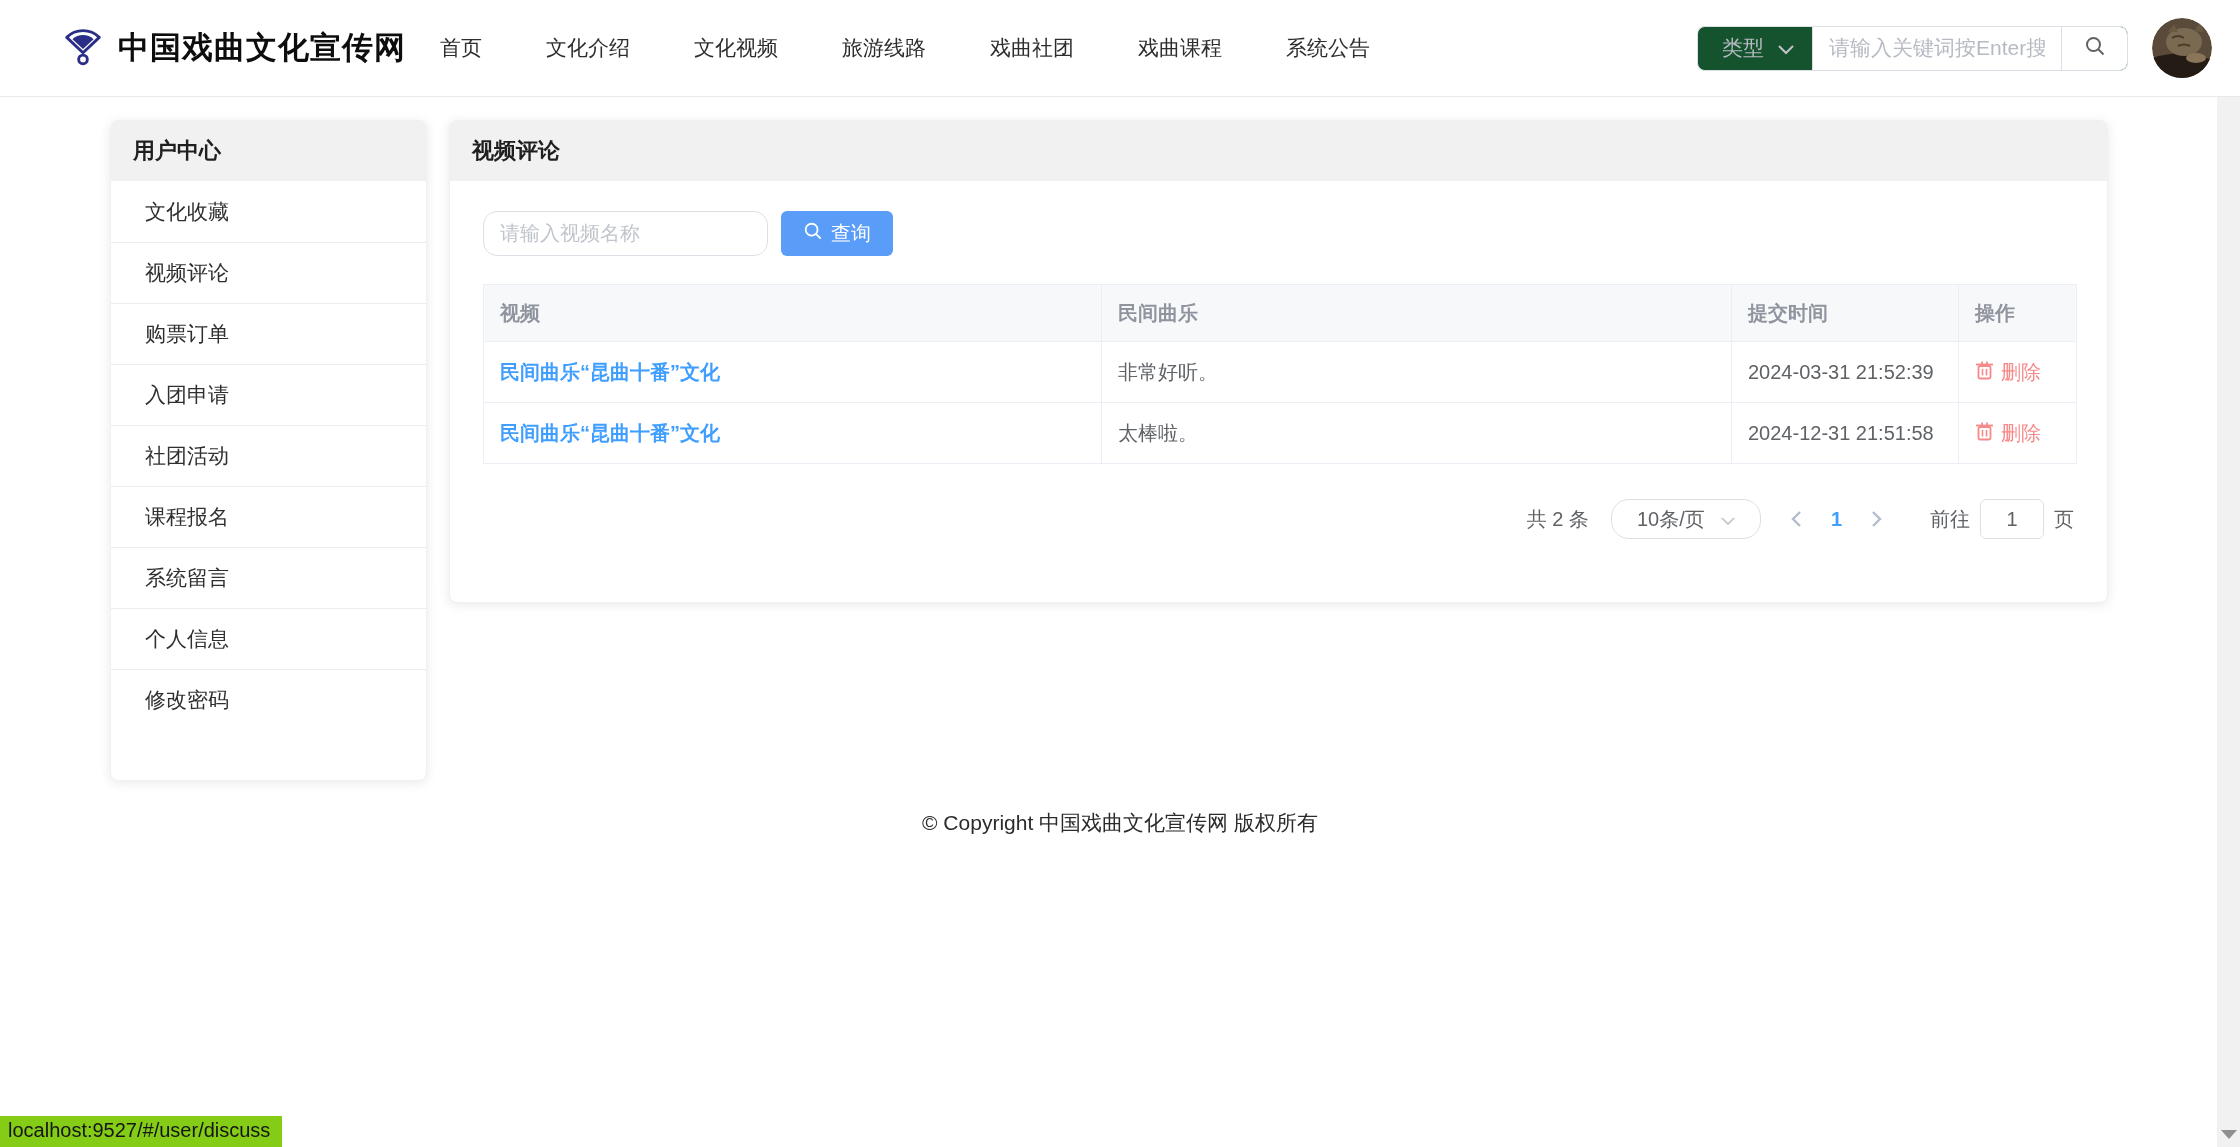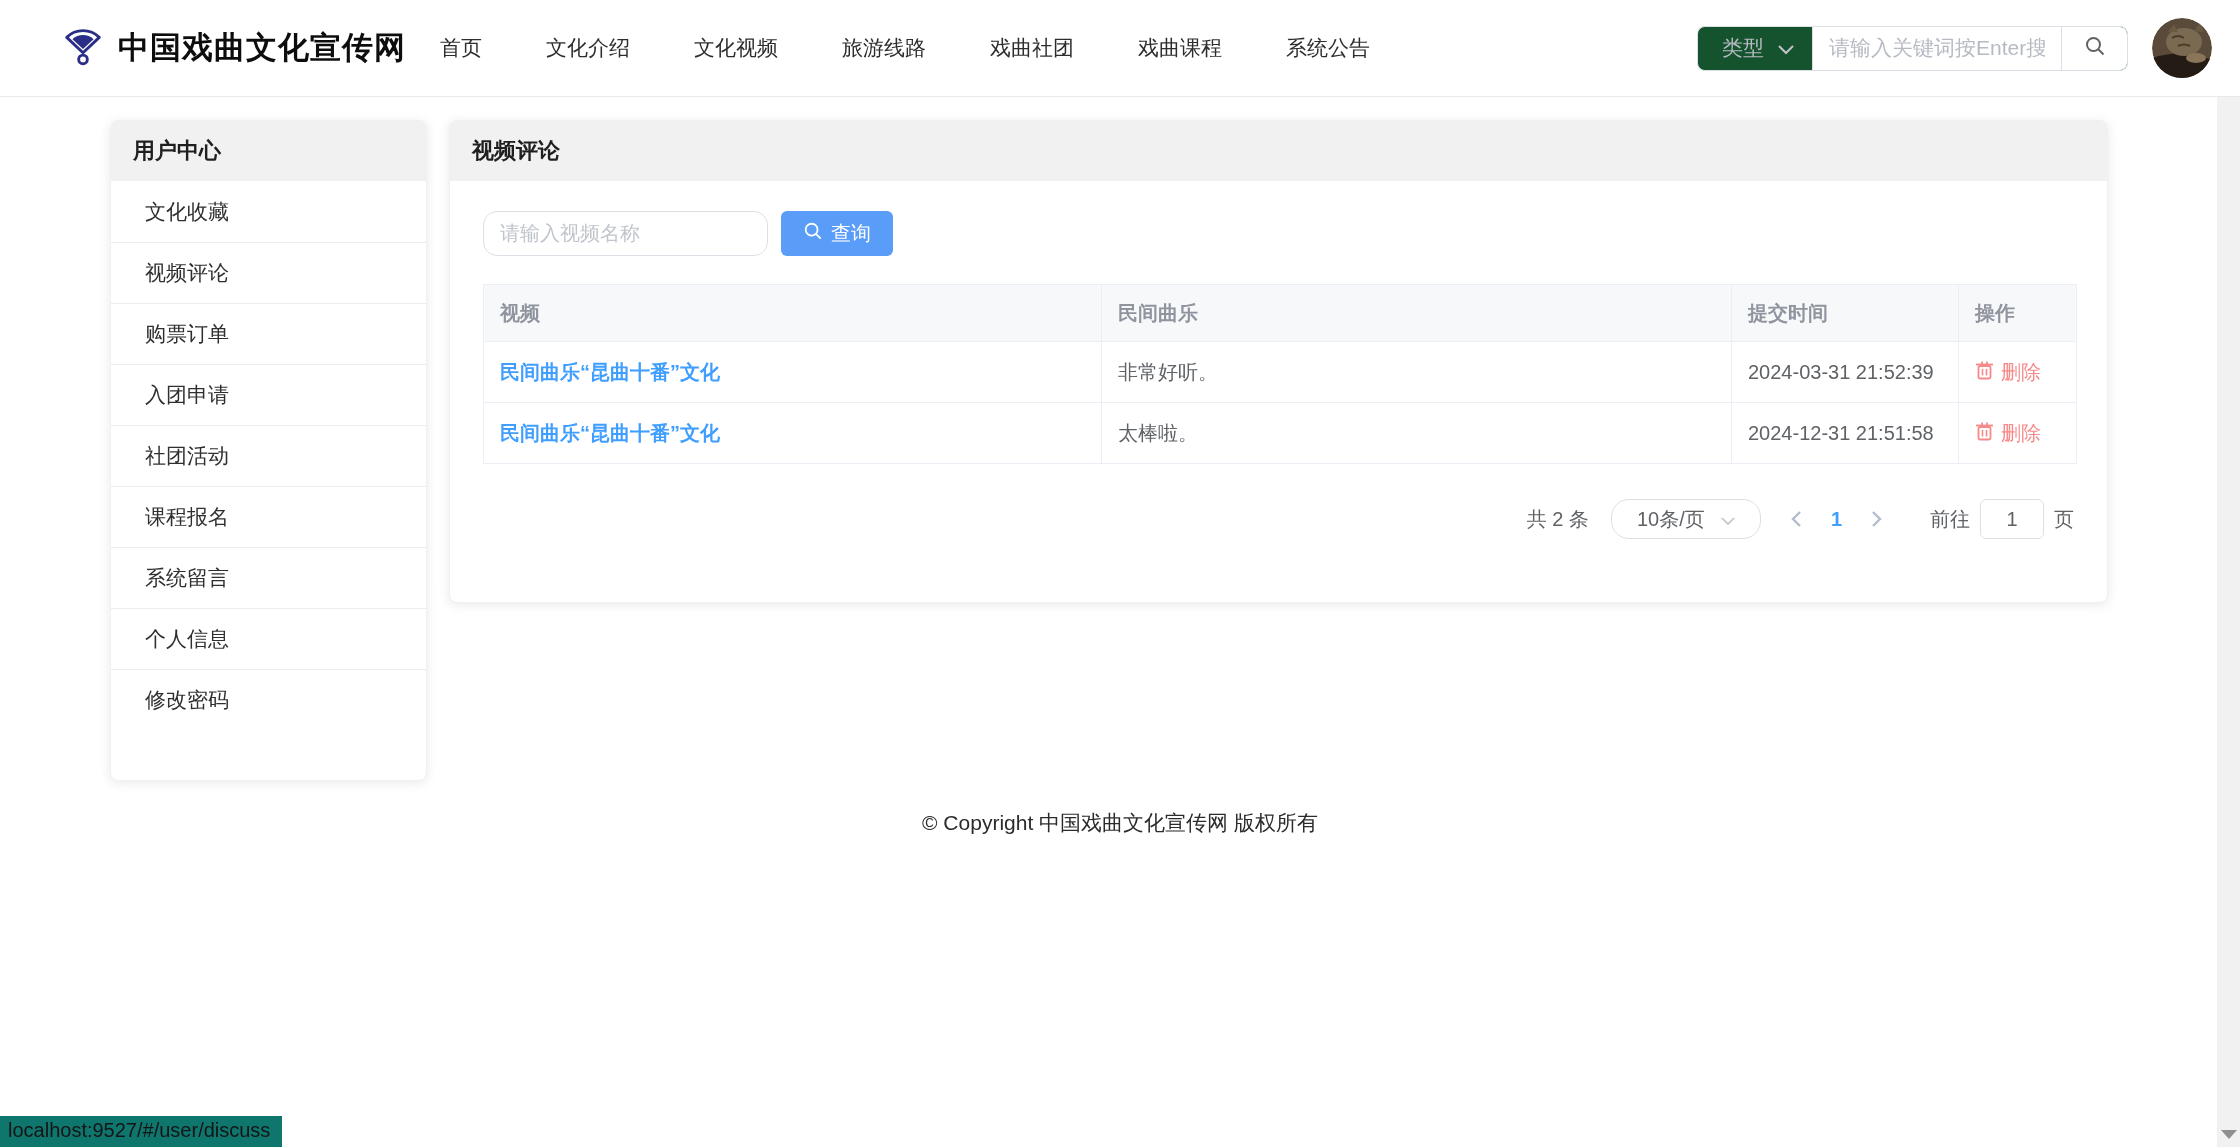--- a/index.html
+++ b/index.html
@@ -68,21 +68,21 @@
   .pg-arrow { width:26px; height:40px; display:flex; align-items:center; justify-content:center;
     cursor:pointer; }
   .pg-num { color:#409eff; font-weight:bold; cursor:pointer; }
   .goto-wrap { display:flex; align-items:center; gap:10px; margin-left:18px; }
   .goto-input { width:64px; height:40px; border:1px solid #dcdfe6; border-radius:6px;
     text-align:center; font-size:20px; font-family:inherit; color:#5f6266; outline:none; }
 
   .footer { text-align:center; margin-top:28px; font-size:21px; color:#2b2b2b; }
 
   
-  .statusbar { position:absolute; left:0; bottom:0; background:#0f766e; color:#151515;
+  .statusbar { position:absolute; left:0; bottom:0; background:#84cc16; color:#151515;
     font-size:20px; padding:3px 12px 5px 8px; z-index:20; }
   .scrollbar { position:absolute; right:0; top:97px; width:23px; height:1050px;
     background:#f1f1f1; z-index:15; }
   .scroll-down { position:absolute; bottom:8px; left:4px; width:0; height:0;
     border-left:8px solid transparent; border-right:8px solid transparent;
     border-top:9px solid #8f8f8f; }
 </style>
 </head>
 <body>
 

